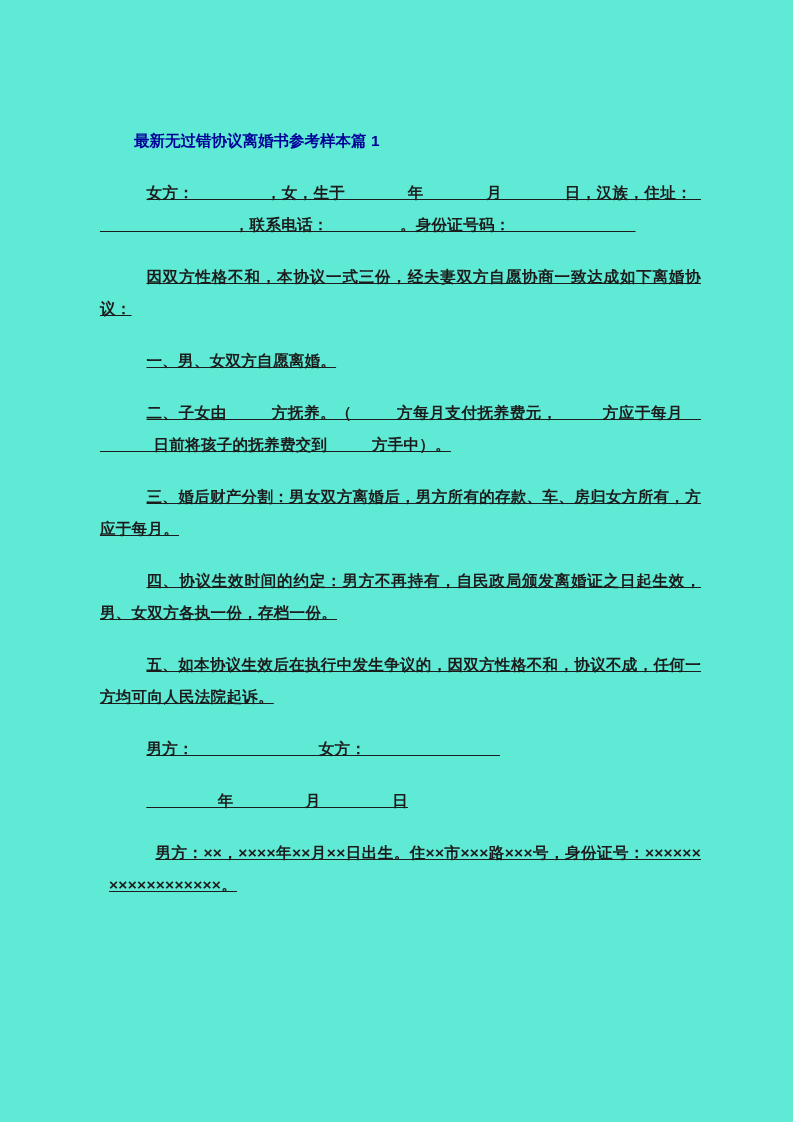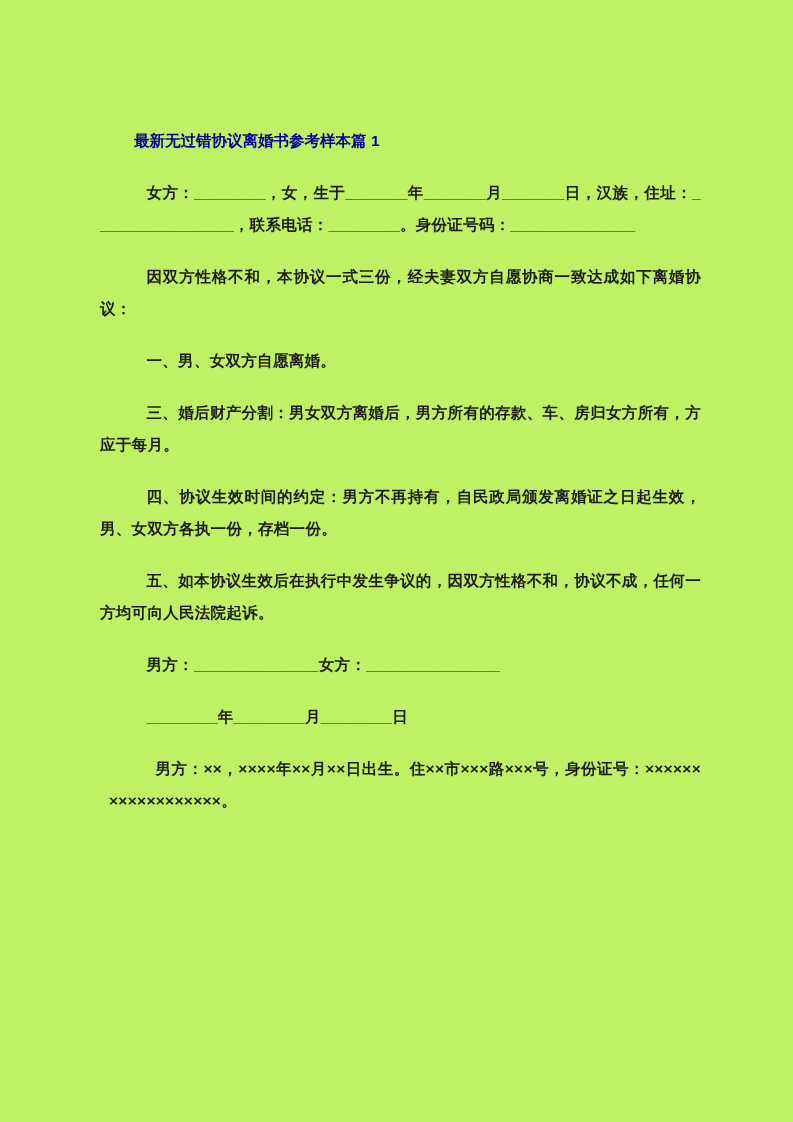--- a/index.html
+++ b/index.html
@@ -6,21 +6,21 @@
     margin: 0;
     padding: 0;
     background: #ffffff;
   }
   .page {
     position: relative;
     width: 793px;
     height: 1122px;
     margin: 0 auto;
     box-sizing: border-box;
-    background: #bef264;
+    background: #5eead4;
     padding: 125px 92px 40px 100px;
     font-family: "Liberation Sans", "DejaVu Sans", sans-serif;
     font-size: 15.5px;
     font-weight: bold;
     line-height: 32px;
     color: #1c1c1c;
     overflow: hidden;
   }
   .heading {
     margin: 0 0 20px 0;
@@ -28,40 +28,42 @@
     font-weight: bold;
     color: #000099;
     text-indent: 2.2em;
   }
   .para {
     margin: 0 0 20px 0;
     text-indent: 3em;
     text-align: justify;
     word-break: break-all;
     letter-spacing: 0.3px;
+    text-decoration: underline;
   }
   .para:last-child {
     margin-bottom: 0;
     margin-left: 9px;
   }
 </style>
 </head>
 <body>
 
 <div class="page">
 
   <h3 class="heading">最新无过错协议离婚书参考样本篇 1</h3>
 
   <p class="para">女方：________，女，生于_______年_______月_______日，汉族，住址：________________，联系电话：________。身份证号码：______________</p>
 
 
   <p class="para">因双方性格不和，本协议一式三份，经夫妻双方自愿协商一致达成如下离婚协议：</p>
 
   <p class="para">一、男、女双方自愿离婚。</p>
 
+  <p class="para">二、子女由_____方抚养。（_____方每月支付抚养费元，_____方应于每月________日前将孩子的抚养费交到_____方手中）。</p>
 
   <p class="para">三、婚后财产分割：男女双方离婚后，男方所有的存款、车、房归女方所有，方应于每月。</p>
 
   <p class="para">四、协议生效时间的约定：男方不再持有，自民政局颁发离婚证之日起生效，男、女双方各执一份，存档一份。</p>
 
   <p class="para">五、如本协议生效后在执行中发生争议的，因双方性格不和，协议不成，任何一方均可向人民法院起诉。</p>
 
   <p class="para">男方：______________女方：_______________</p>
 
   <p class="para">________年________月________日</p>

